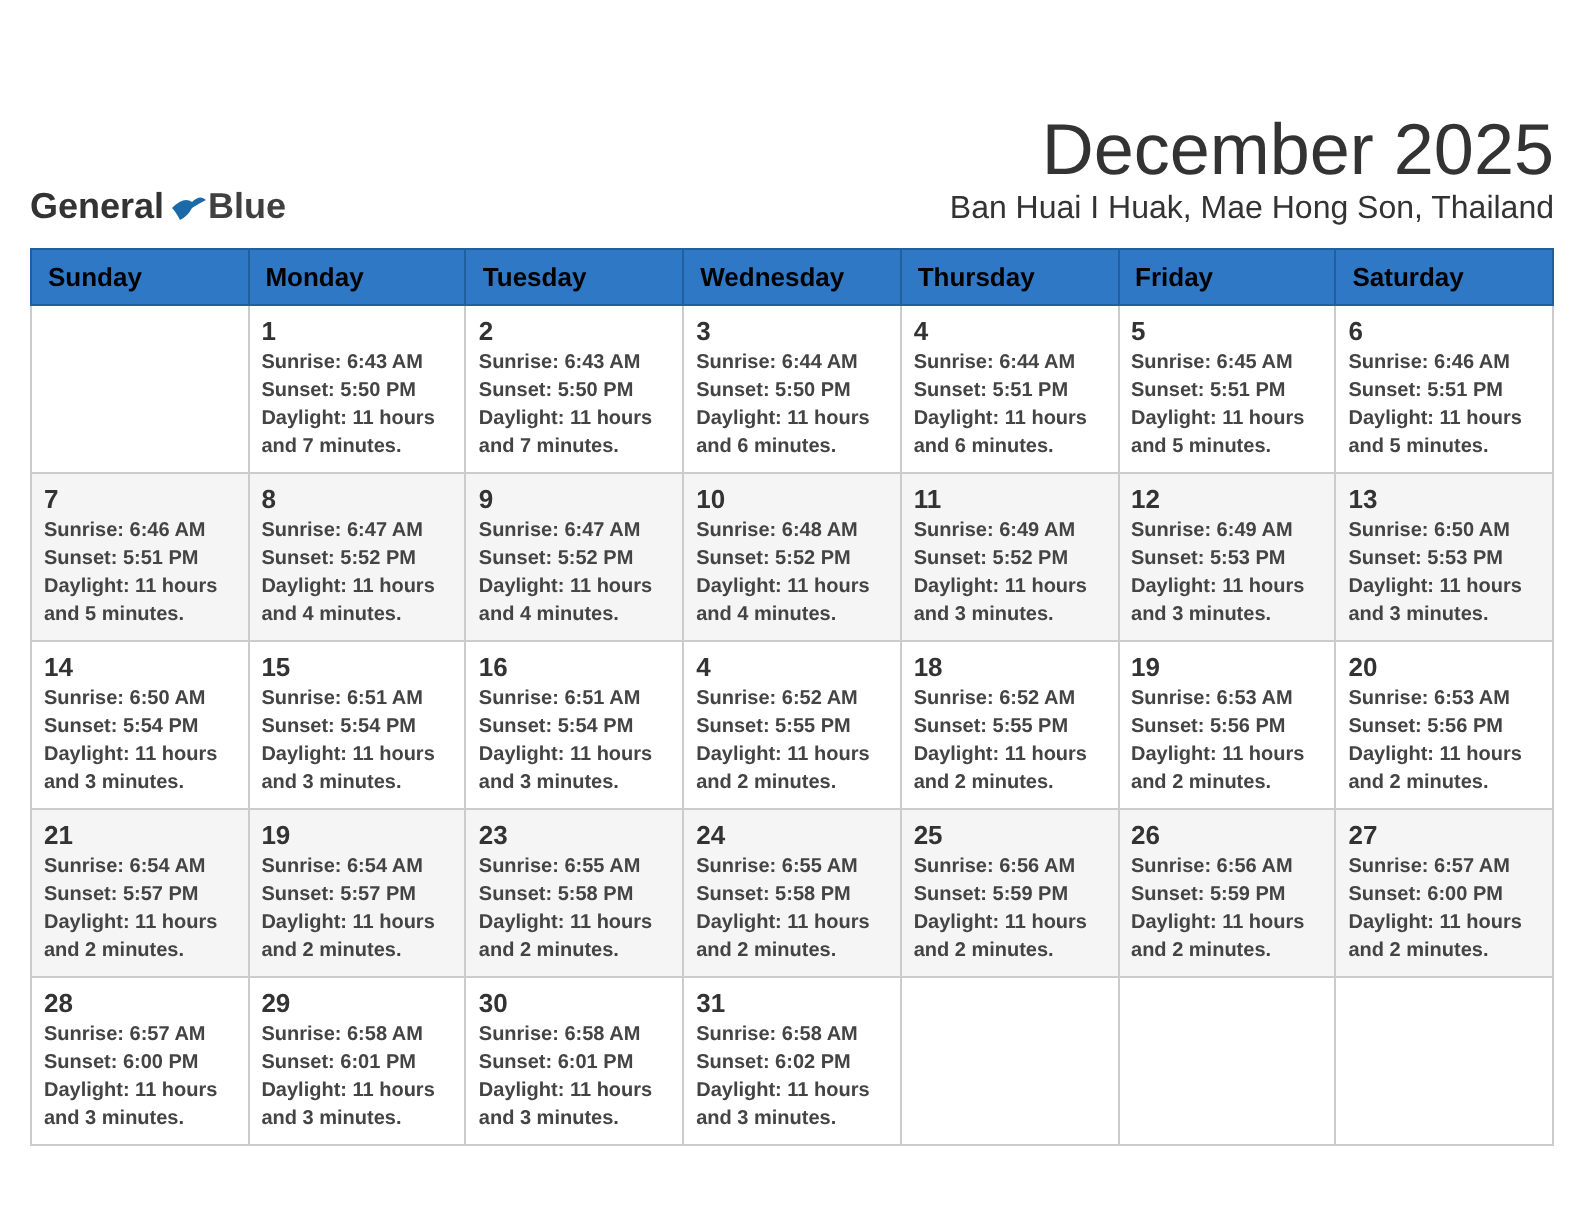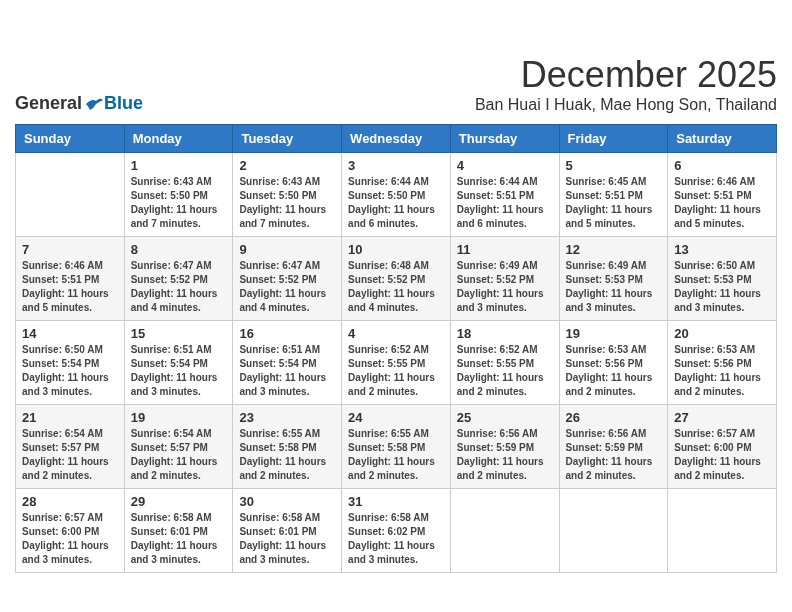--- a/index.html
+++ b/index.html
@@ -27,21 +27,21 @@
       align-items: center;
     }
     .logo-general {
       font-size: 18px;
       font-weight: bold;
       color: #333;
     }
     .logo-blue {
       font-size: 18px;
       font-weight: bold;
-      color: #0369a1;
+      color: #404040;
     }
     .logo-bird {
       width: 20px;
       height: 16px;
       margin-left: 2px;
     }
     .title-section {
       text-align: right;
     }
     .month-title {
@@ -54,21 +54,21 @@
       font-size: 16px;
       color: #333;
     }
     .calendar {
       width: 100%;
       border-collapse: collapse;
       border: 1px solid #ccc;
     }
     .calendar th {
       background-color: #2e78c5;
-      color: #ffffff;
+      color: #000000;
       text-align: left;
       padding: 6px 8px;
       font-size: 13px;
       border: 1px solid #2060a0;
     }
     .calendar td {
       border: 1px solid #ccc;
       vertical-align: top;
       padding: 5px 6px;
       width: 14.28%;

